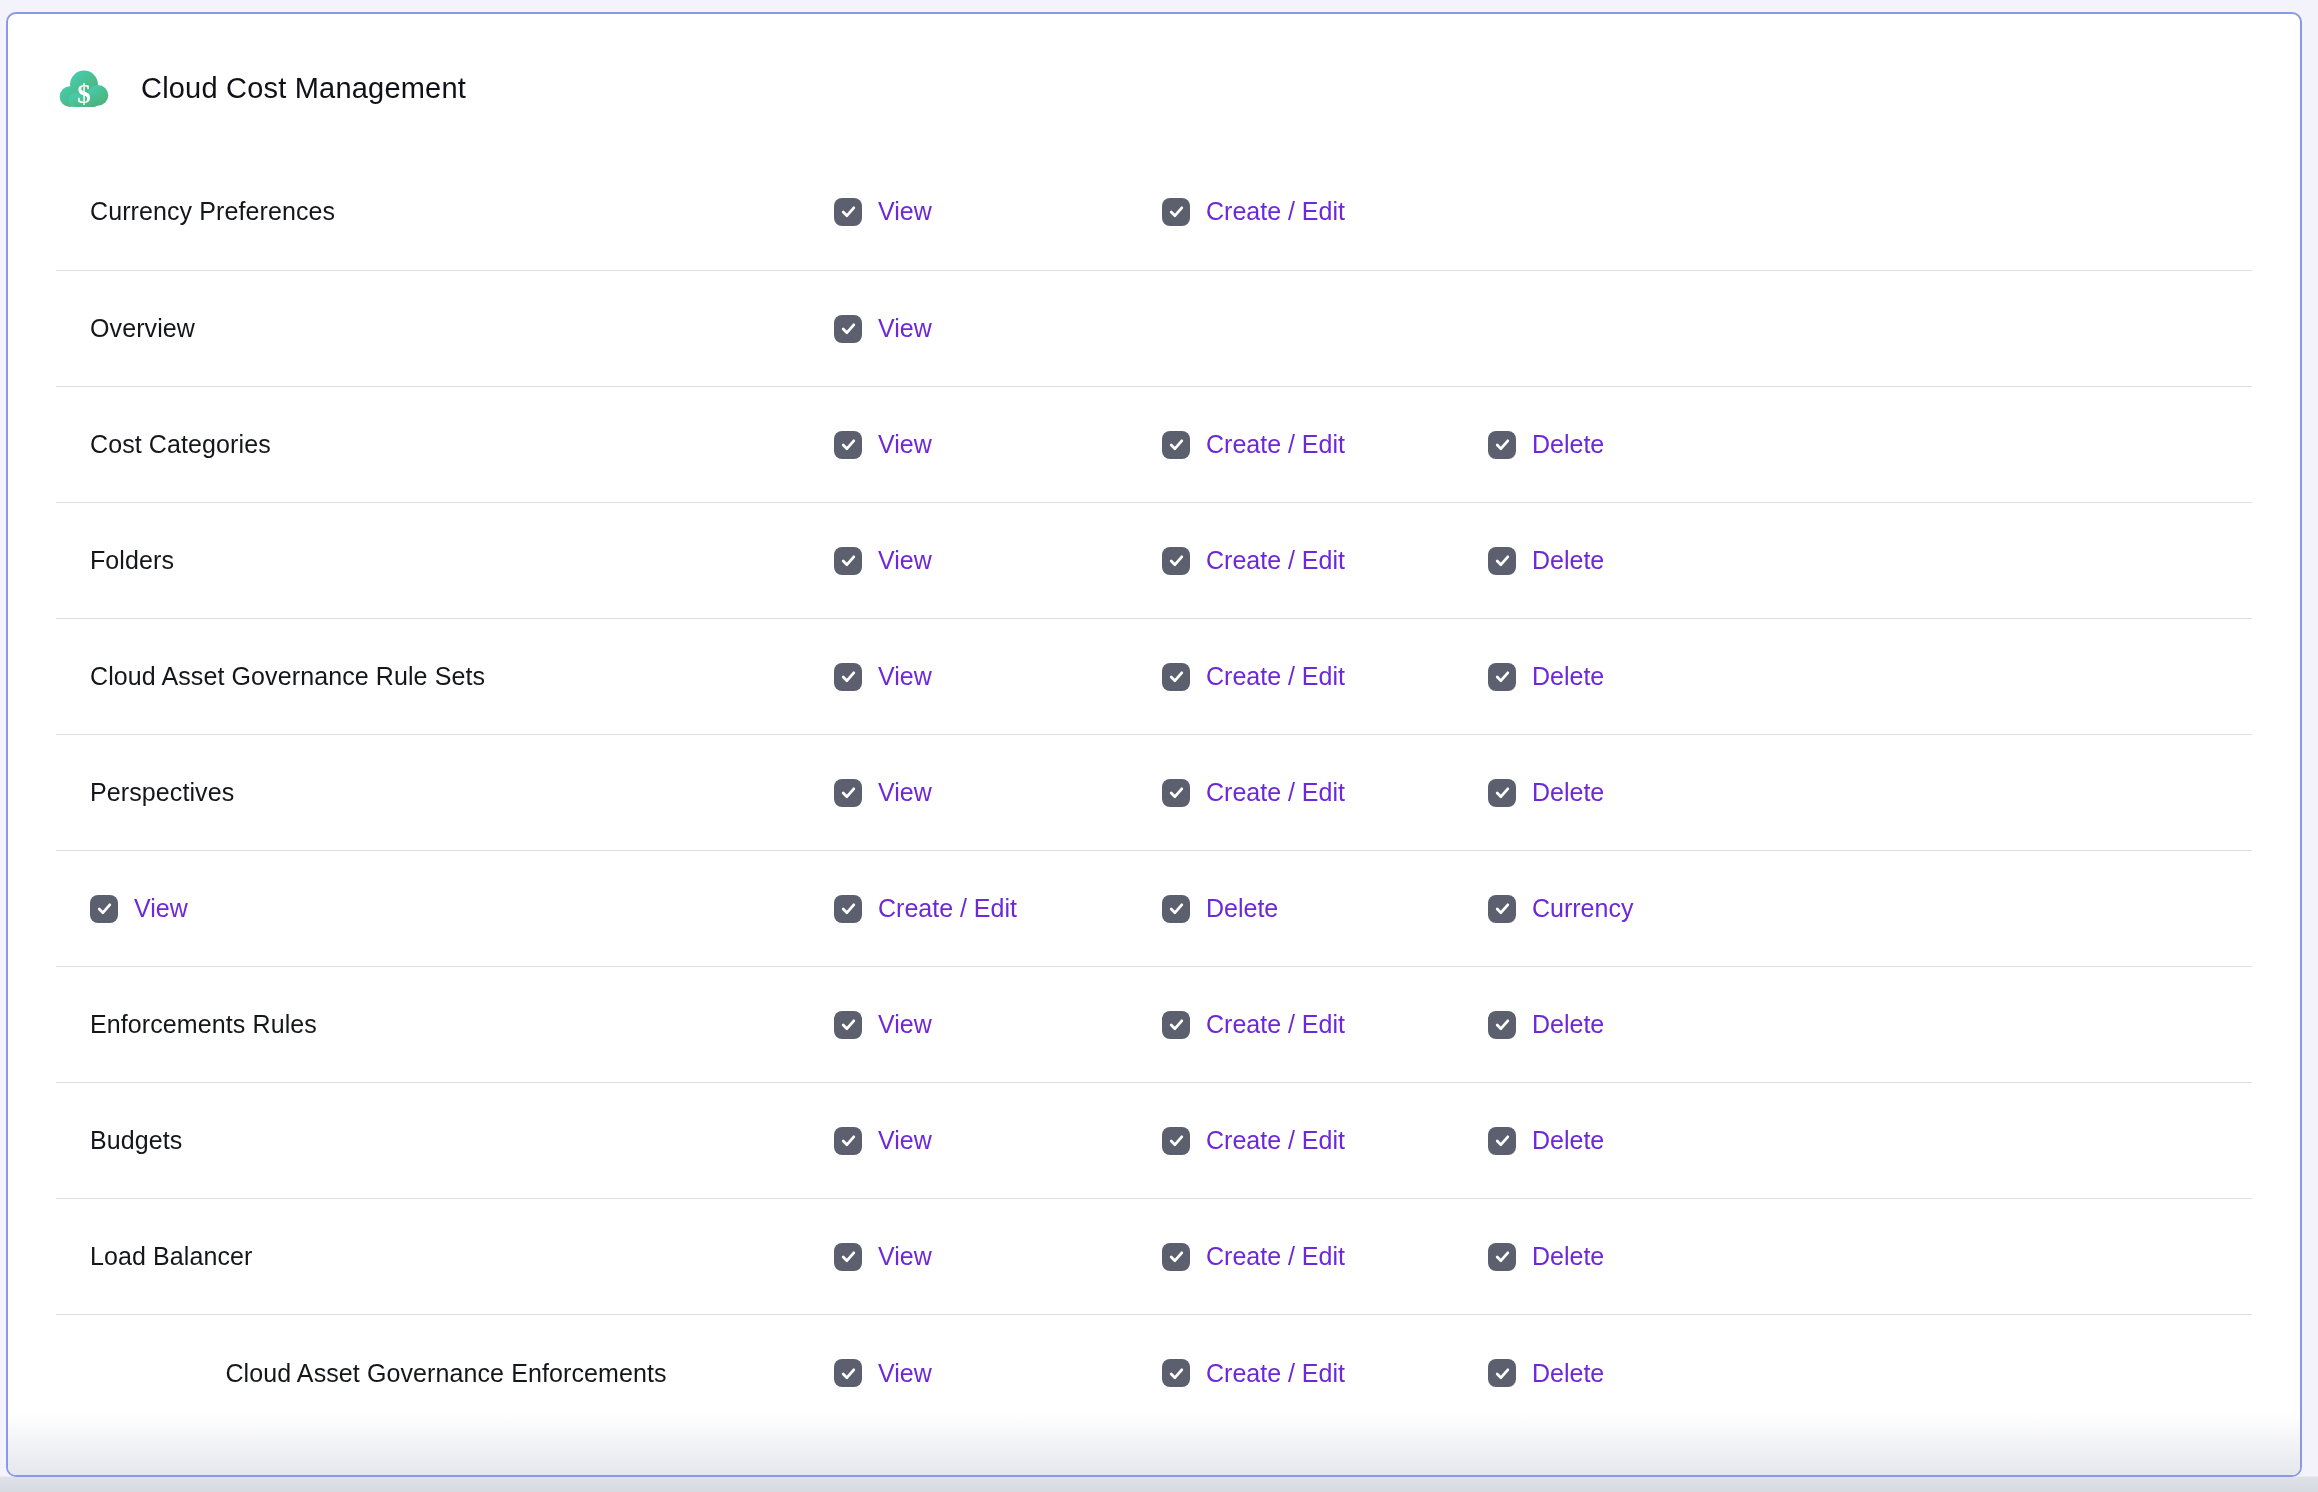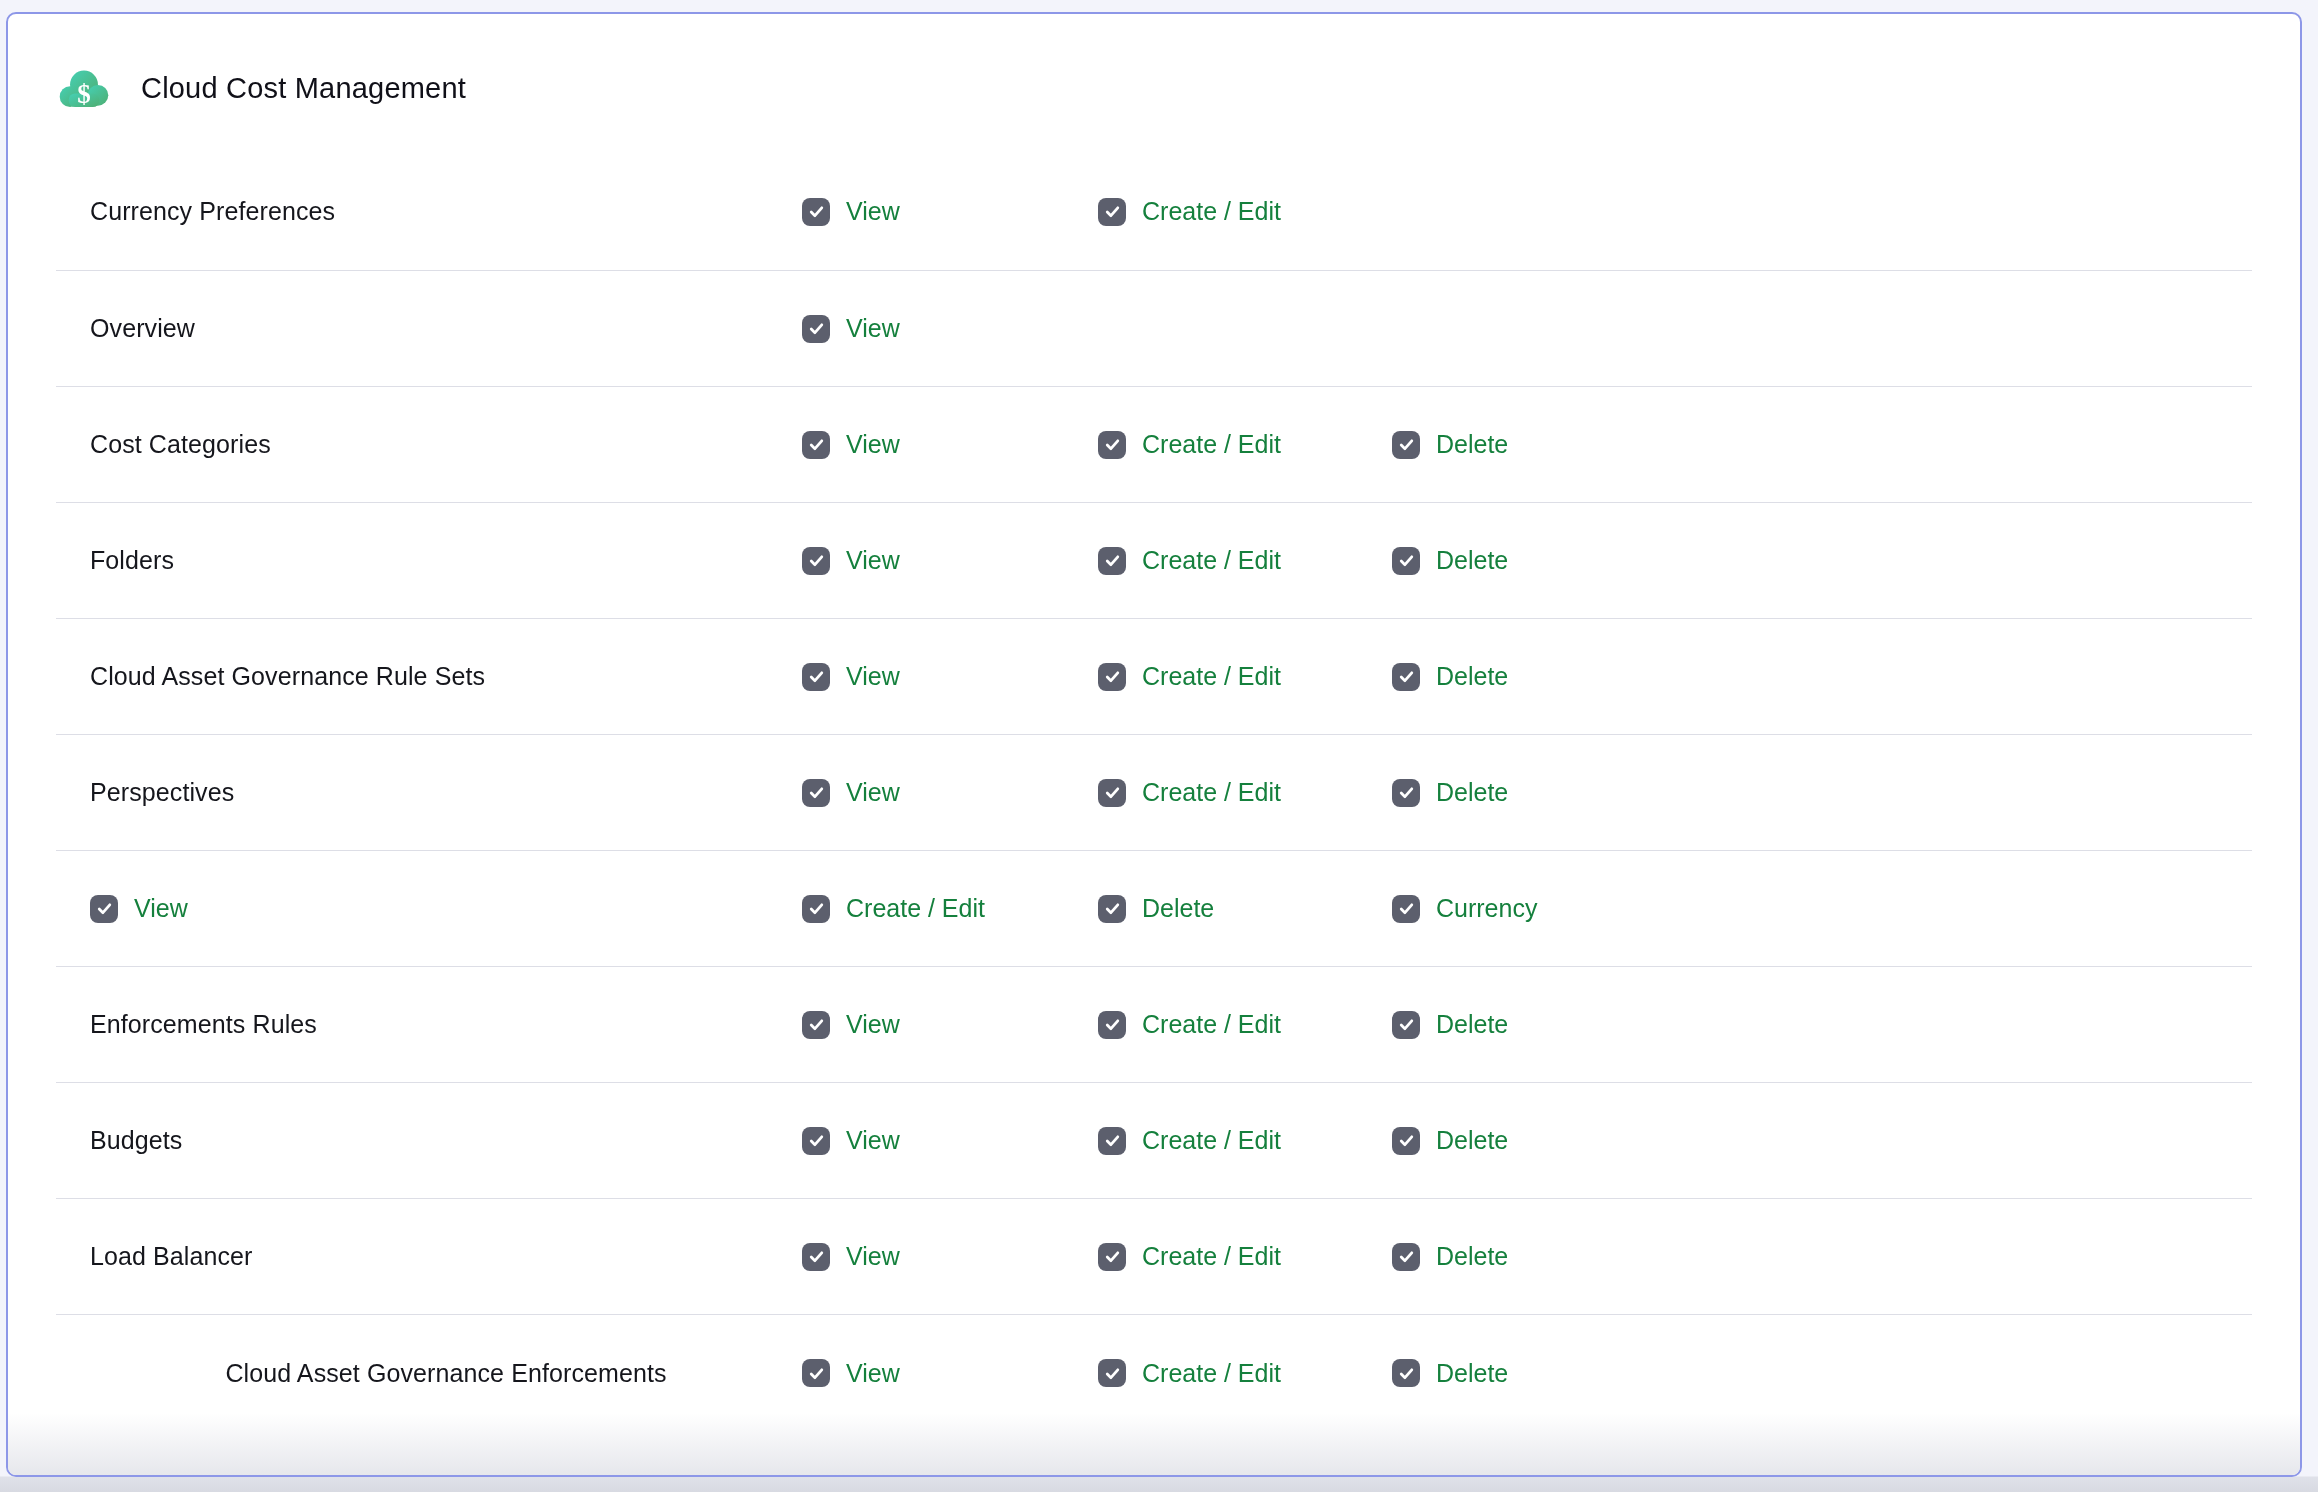--- a/index.html
+++ b/index.html
@@ -48,20 +48,21 @@
   .rows {
     margin: 0 48px;
   }
   .perm-row {
     display: grid;
     grid-template-columns: 712px 296px 294px 290px auto;
     align-items: center;
     height: 116px;
     padding-left: 34px;
     border-bottom: 1px solid #dddee6;
+    gap: 32px;
   }
   .perm-row:first-child { height: 118px; }
   .perm-row:last-child { border-bottom: none; text-align: center; }
 
   .row-label {
     font-size: 25px;
     color: #15161c;
     letter-spacing: 0.1px;
   }
 
@@ -77,21 +78,21 @@
     border-radius: 8px;
     background: #5c5f6d;
     display: inline-flex;
     align-items: center;
     justify-content: center;
     flex: 0 0 auto;
   }
   .checkbox svg { width: 19px; height: 19px; display: block; }
   .perm-label {
     font-size: 25px;
-    color: #15803d;
+    color: #6d28d9;
   }
 
   .bottom-fade {
     position: absolute;
     left: 0;
     right: 0;
     bottom: 0;
     height: 62px;
     background: linear-gradient(to bottom, rgba(232,232,238,0), #e6e7ec);
     pointer-events: none;

